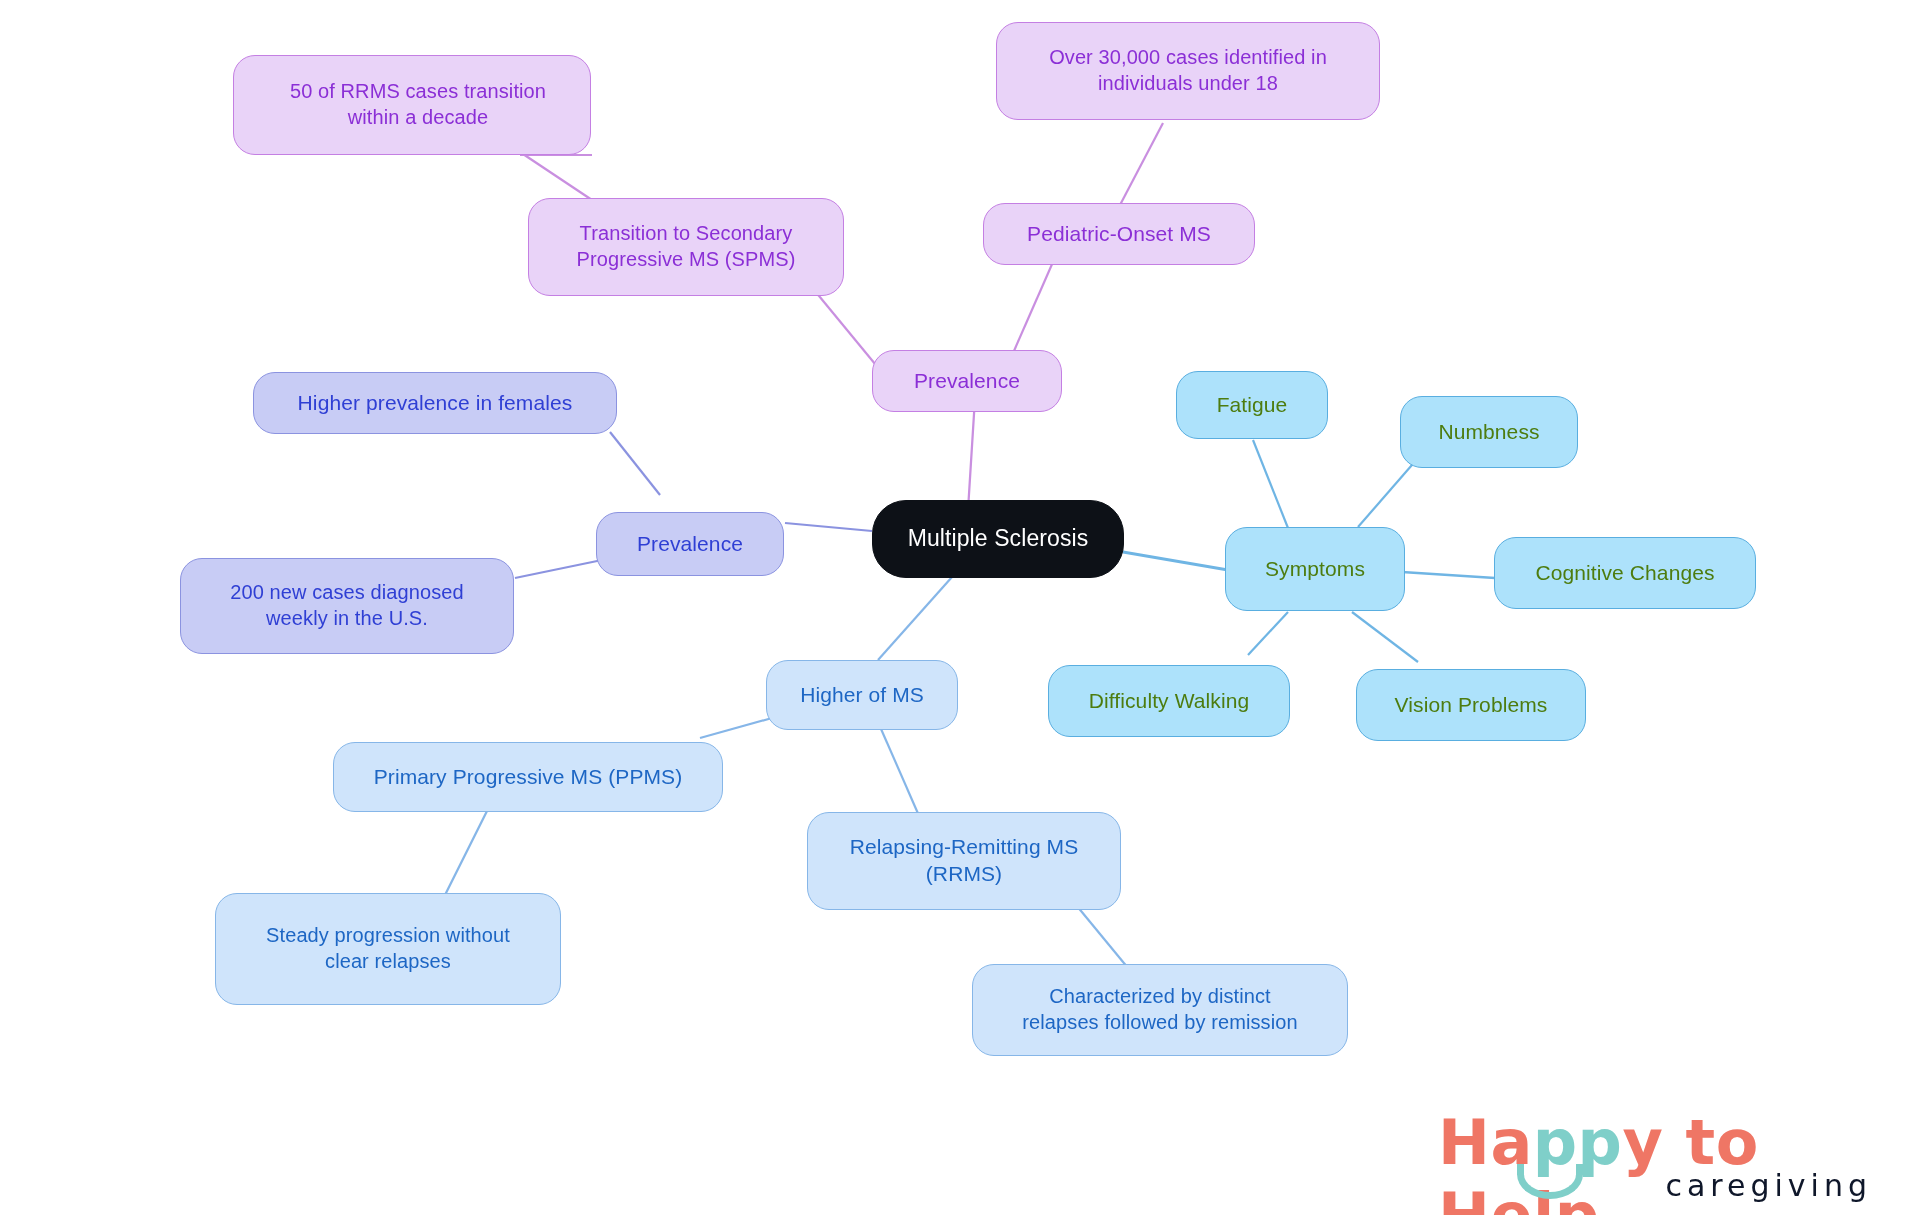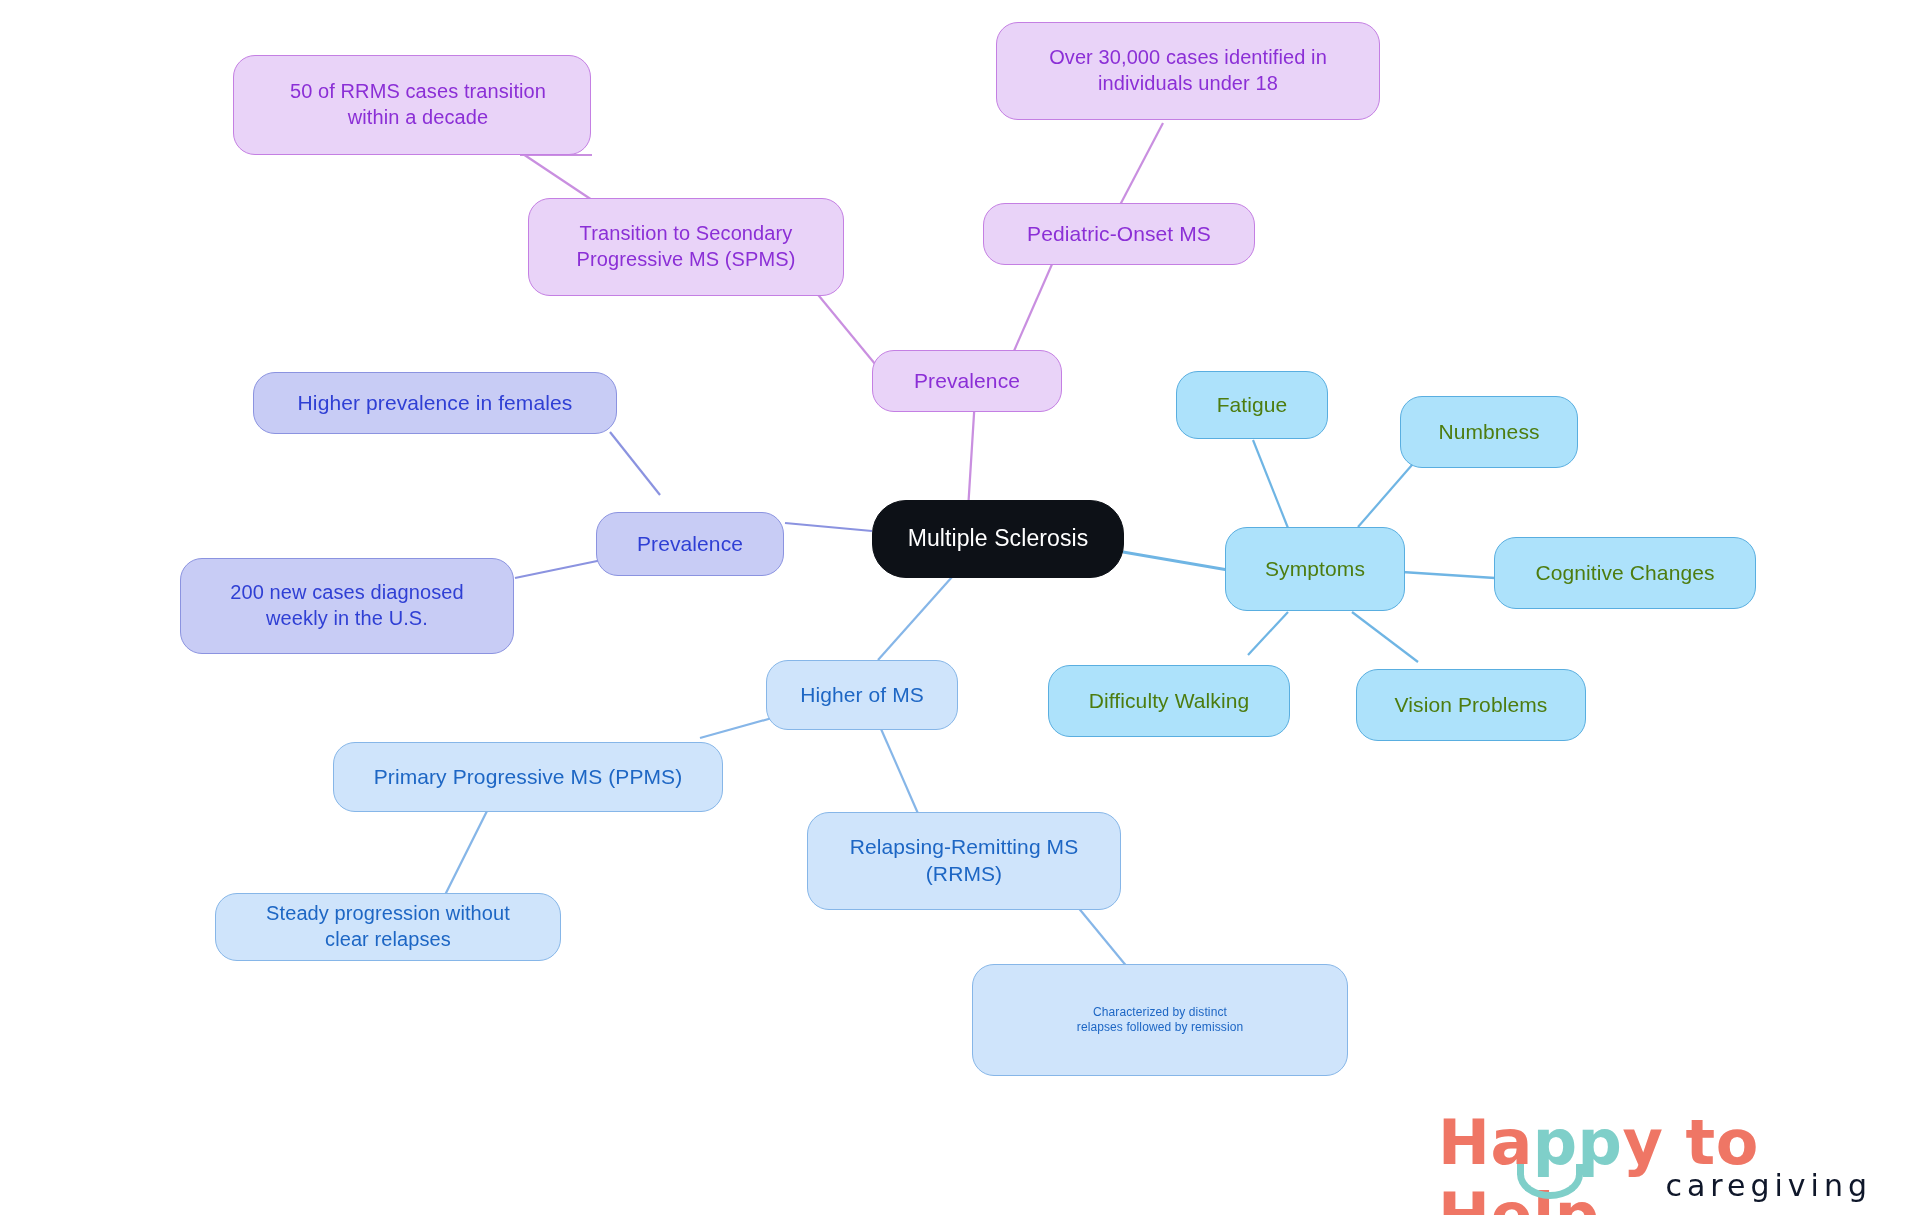--- a/index.html
+++ b/index.html
@@ -216,31 +216,31 @@
   </div>
 
   <div class="node paleblue" style="left:766px; top:660px; width:192px; height:70px; font-size:21px;">
     <span>Higher of MS</span>
   </div>
 
   <div class="node paleblue" style="left:333px; top:742px; width:390px; height:70px; font-size:21px;">
     <span>Primary Progressive MS (PPMS)</span>
   </div>
 
-  <div class="node paleblue" style="left:215px; top:893px; width:346px; height:68px; font-size:20px;">
+  <div class="node paleblue" style="left:215px; top:893px; width:346px; height:112px; font-size:20px;">
     <span>Steady progression without
 clear relapses</span>
   </div>
 
   <div class="node paleblue" style="left:807px; top:812px; width:314px; height:98px; font-size:21px;">
     <span>Relapsing-Remitting MS
 (RRMS)</span>
   </div>
 
-  <div class="node paleblue" style="left:972px; top:964px; width:376px; height:112px; font-size:12px;">
+  <div class="node paleblue" style="left:972px; top:964px; width:376px; height:92px; font-size:20px;">
     <span>Characterized by distinct
 relapses followed by remission</span>
   </div>
 
   <div id="logo">
     <div class="logo-main"><span class="logo-coral">Ha</span><span class="logo-teal">pp</span><span class="logo-coral">y to Help</span></div>
     <div class="logo-smile"></div>
     <div class="logo-sub">caregiving</div>
   </div>
 

